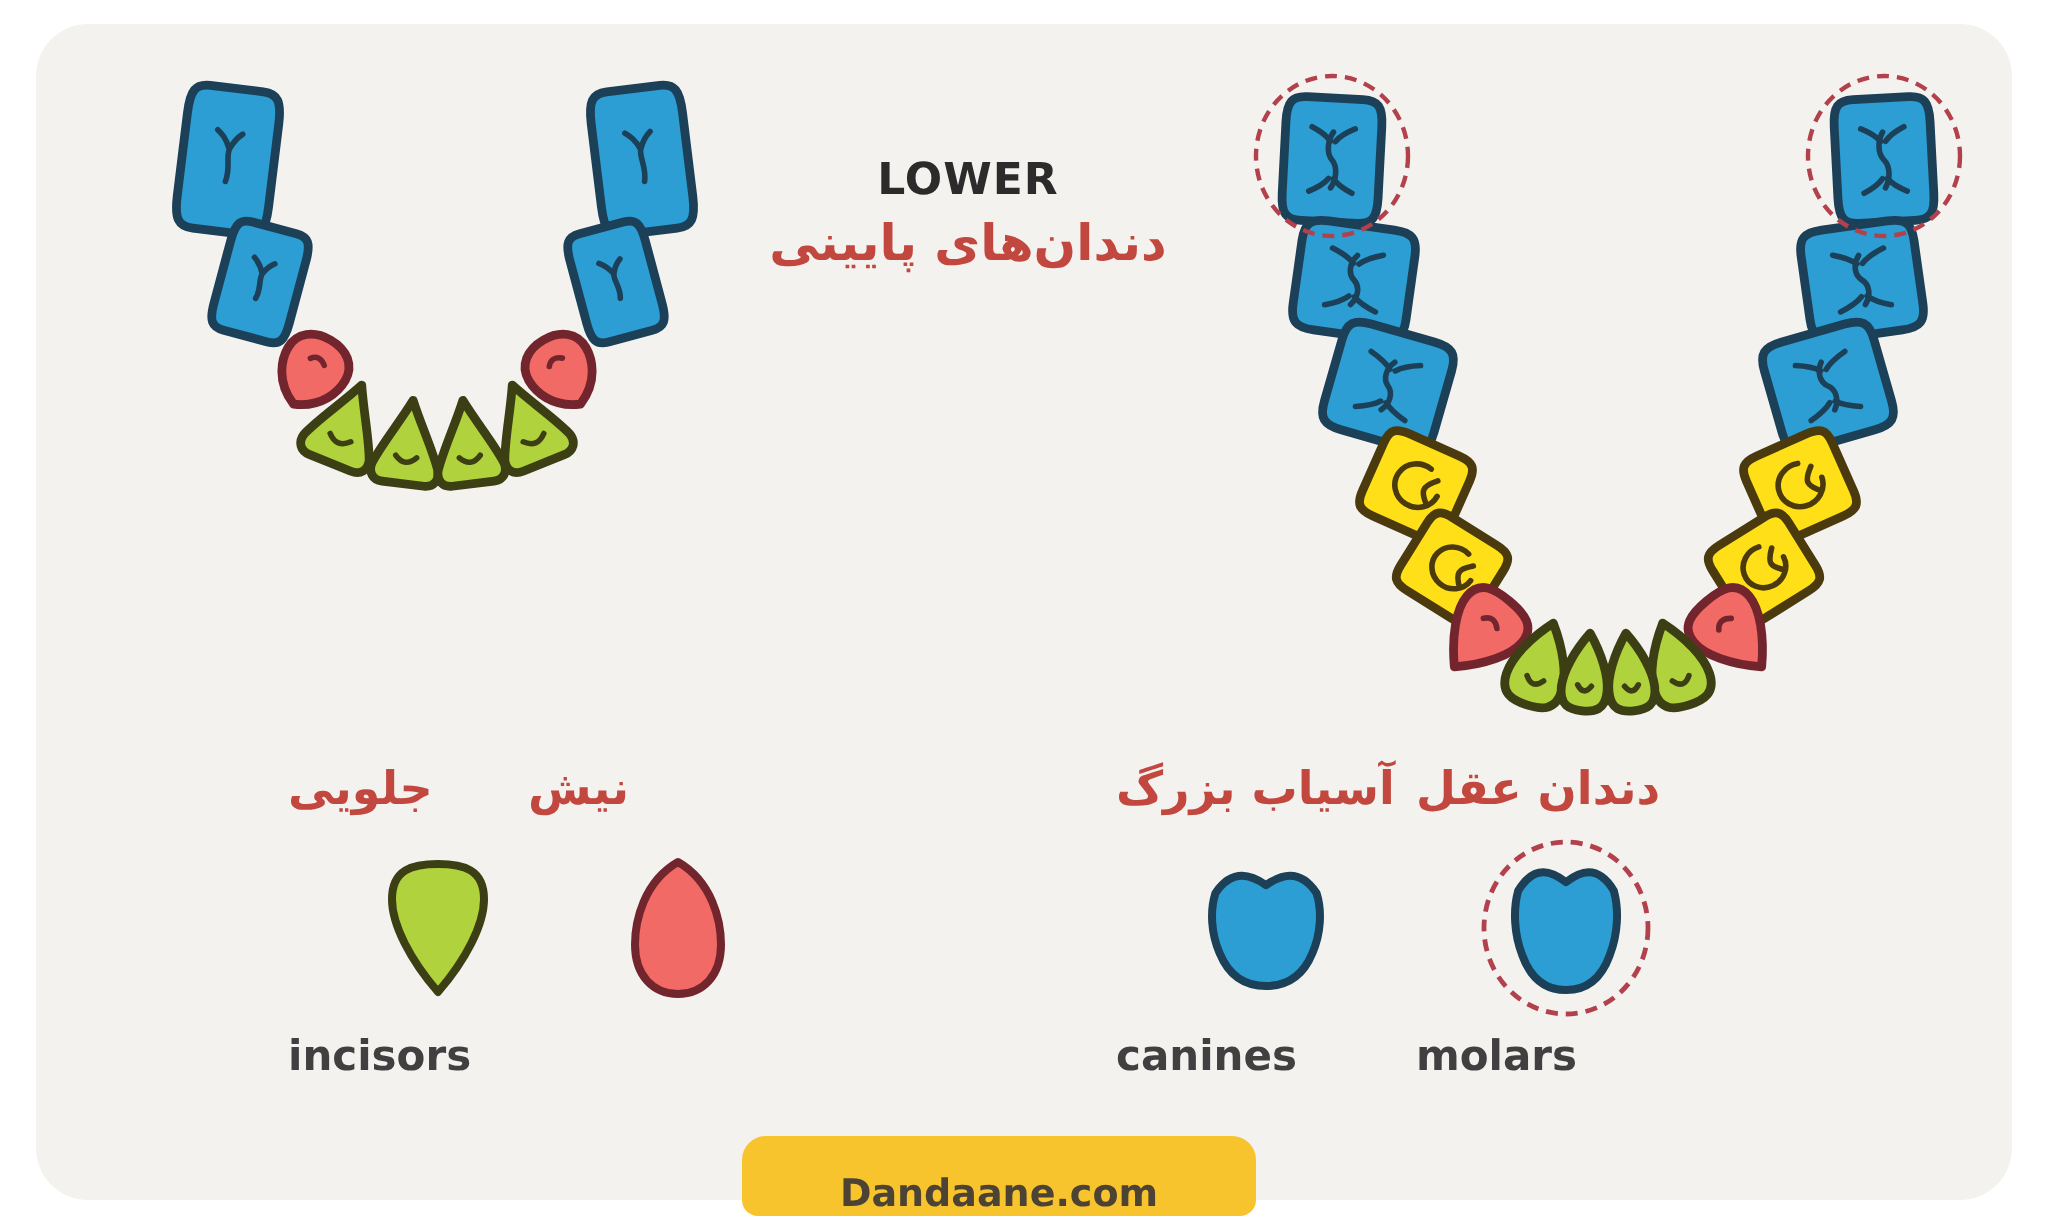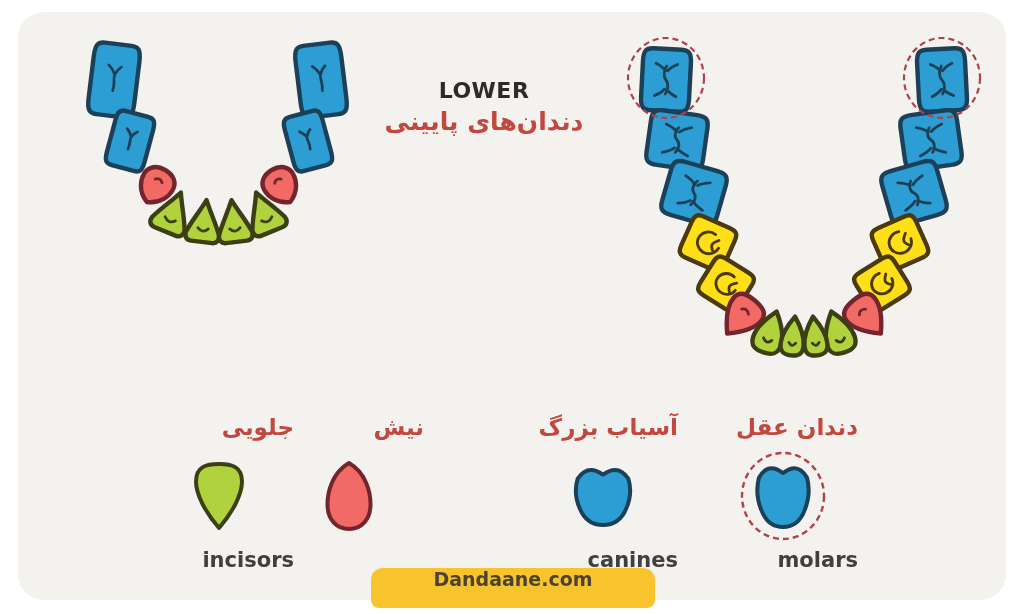--- a/index.html
+++ b/index.html
@@ -32,39 +32,39 @@
     color:var(--title-color,#2d2a2b);
     font-family:"DejaVu Sans", sans-serif;
   }
   .title-fa{
     margin-top:4px;
     font-size:25px;font-weight:700;
     color:var(--accent-red,#c2473f);
     direction:rtl;
   }
   .legend{position:absolute;left:0;top:378px;width:1024px;height:170px;}
-  .legend-item{position:absolute;width:150px;text-align:right;margin-top:32px;}
+  .legend-item{position:absolute;width:150px;text-align:left;}
   .legend-fa{
     height:34px;line-height:34px;
     font-size:23px;font-weight:700;
     color:var(--accent-red,#c2473f);
     direction:rtl;white-space:nowrap;
   }
   .legend-shape{display:block;margin:6px auto 0 auto;width:150px;height:96px;}
   .legend-en{
     margin-top:2px;
     font-size:21px;font-weight:600;
     color:var(--label-color,#413f40);
   }
   .banner{
     position:absolute;
-    left:371px;top:568px;width:284px;height:40px;
+    left:371px;top:568px;width:257px;height:40px;
     background:var(--banner-bg,#f8c42e);
     border-radius:12px 12px 8px 8px;
-    display:flex;align-items:flex-start;justify-content:center;
+    display:flex;align-items:flex-end;justify-content:center;
   }
   .banner span{
     font-size:19px;font-weight:700;
     color:var(--banner-text,#4d4334);
   }
 </style>
 </head>
 <body>
 
 <div class="page" style="--card-bg: #f4f2ef; --title-color: #2d2a2b; --accent-red: #c2473f; --label-color: #413f40; --banner-bg: #f8c42e; --banner-text: #4d4334;">
@@ -191,29 +191,29 @@
   <div class="legend">
     <div class="legend-item" style="left:144px">
       <div class="legend-fa">جلویی</div>
       <svg class="legend-shape" viewBox="0 0 150 96">
           <g transform="translate(75 46) scale(1,-1)">
             <path d="M 0 -32 C 13.799999999999999 -16 23 1.6 23 14.4 C 23 29.44 12.65 32 0 32 C -12.65 32 -23 29.44 -23 14.4 C -23 1.6 -13.799999999999999 -16 0 -32 Z" fill="#b0d23c" stroke="#3c3f14" stroke-width="4" stroke-linejoin="round"></path>
           </g>
         </svg>
       <div class="legend-en">incisors</div>
     </div>
-    <div class="legend-item" style="left:274px">
+    <div class="legend-item" style="left:264px">
       <div class="legend-fa">نیش</div>
       <svg class="legend-shape" viewBox="0 0 150 96">
           <g transform="translate(75 46)">
             <path d="M 0 -33 C 17.2 -23.099999999999998 21.5 -3.3000000000000003 21.5 8.25 C 21.5 23.759999999999998 12.469999999999999 33 0 33 C -12.469999999999999 33 -21.5 23.759999999999998 -21.5 8.25 C -21.5 -3.3000000000000003 -17.2 -23.099999999999998 0 -33 Z" fill="#f26a65" stroke="#73252d" stroke-width="4" stroke-linejoin="round"></path>
           </g>
         </svg>
     </div>
-    <div class="legend-item" style="left:528px">
+    <div class="legend-item" style="left:558px">
       <div class="legend-fa">آسیاب بزرگ</div>
       <svg class="legend-shape" viewBox="0 0 150 96">
           <g transform="translate(75 46)">
             <path d="M -25.3 -17.4 C -16.5 -30.450000000000003 -6.875 -26.1 0 -21.46 C 6.875 -26.1 16.5 -30.450000000000003 25.3 -17.4 C 28.05 -8.7 27.5 2.9000000000000004 23.099999999999998 12.76 C 17.6 26.1 8.25 29 0 29 C -8.25 29 -17.6 26.1 -23.099999999999998 12.76 C -27.5 2.9000000000000004 -28.05 -8.7 -25.3 -17.4 Z" fill="#2c9ed4" stroke="#1c4058" stroke-width="4" stroke-linejoin="round"></path>
           </g>
         </svg>
       <div class="legend-en">canines</div>
     </div>
     <div class="legend-item" style="left:708px">
       <div class="legend-fa">دندان عقل</div>

